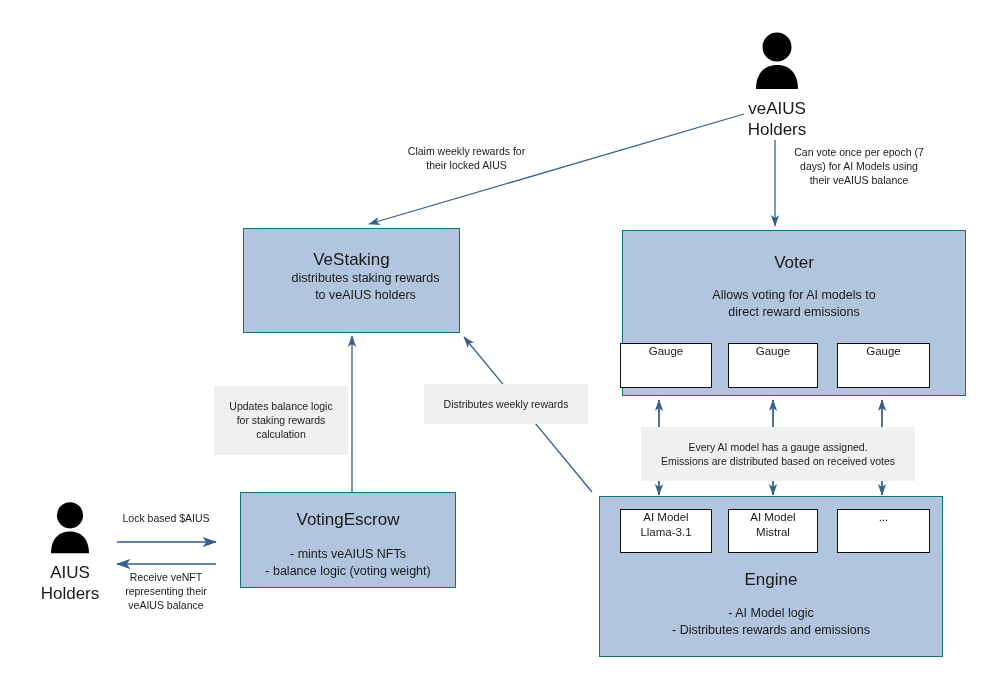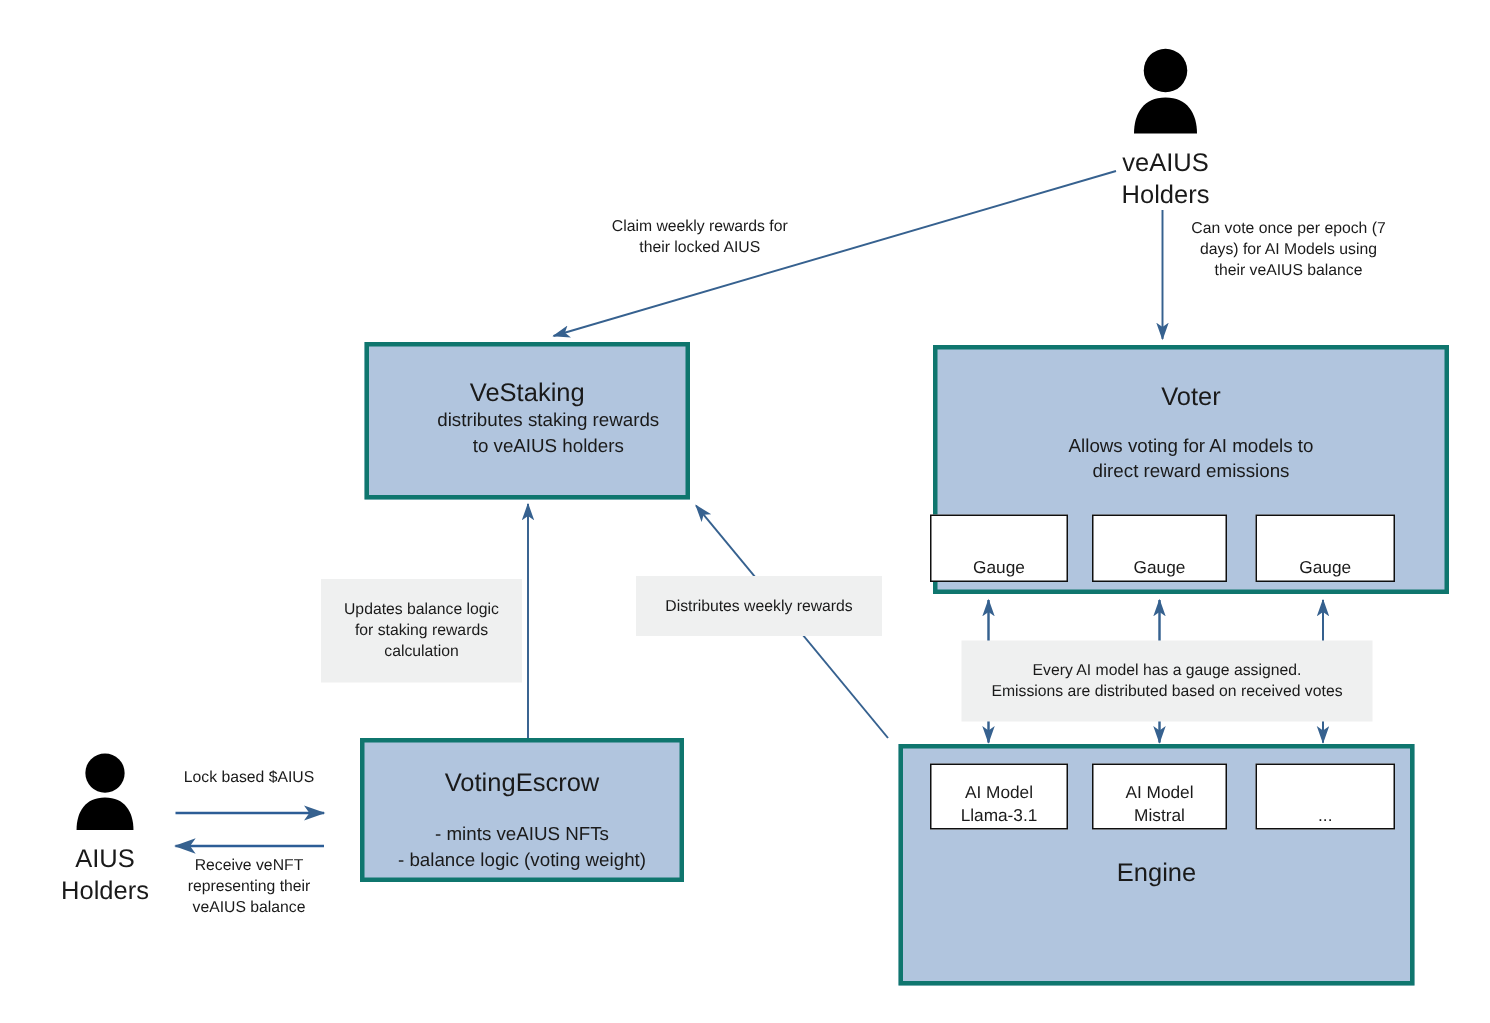--- a/index.html
+++ b/index.html
@@ -22,41 +22,41 @@
     position: absolute;
     left: 0;
     top: 0;
     width: 993px;
     height: 682px;
     pointer-events: none;
   }
   .node {
     position: absolute;
     background: #b1c5de;
-    border: 3px solid #0f766e;
+    border: 1px solid #0f766e;
     box-sizing: border-box;
     text-align: center;
   }
   .node-title {
     font-size: 17px;
     color: #1a1a1a;
     line-height: 1.2;
   }
   .node-sub {
     font-size: 12.5px;
     color: #1a1a1a;
     line-height: 1.35;
   }
   .inner-box {
     position: absolute;
     background: #ffffff;
     border: 1px solid #0f0f0f;
     box-sizing: border-box;
     display: flex;
-    align-items: flex-end;
+    align-items: flex-start;
     justify-content: center;
     text-align: center;
     font-size: 11.5px;
     line-height: 1.3;
     color: #1a1a1a;
   }
   .edge-label {
     position: absolute;
     text-align: center;
     font-size: 10.5px;
@@ -176,20 +176,22 @@
   </div>
 
   <div class="node" style="left:240px; top:492px; width:216px; height:96px;">
     <div class="node-title" style="margin-top:17px;">VotingEscrow</div>
     <div class="node-sub" style="margin-top:16px; white-space:pre-line;">- mints veAIUS NFTs
 - balance logic (voting weight)</div>
   </div>
 
   <div class="node" style="left:599px; top:496px; width:344px; height:161px;">
     <div class="node-title" style="margin-top:73px;">Engine</div>
+    <div class="node-sub" style="margin-top:15px; white-space:pre-line;">- AI Model logic
+- Distributes rewards and emissions</div>
   </div>
   <div class="inner-box" style="left:620px; top:509px; width:92px; height:44px; white-space:pre-line;">
     <span style="white-space:pre-line;">AI Model
 Llama-3.1</span>
   </div>
   <div class="inner-box" style="left:728px; top:509px; width:90px; height:44px; white-space:pre-line;">
     <span style="white-space:pre-line;">AI Model
 Mistral</span>
   </div>
   <div class="inner-box" style="left:837px; top:509px; width:93px; height:44px;">

